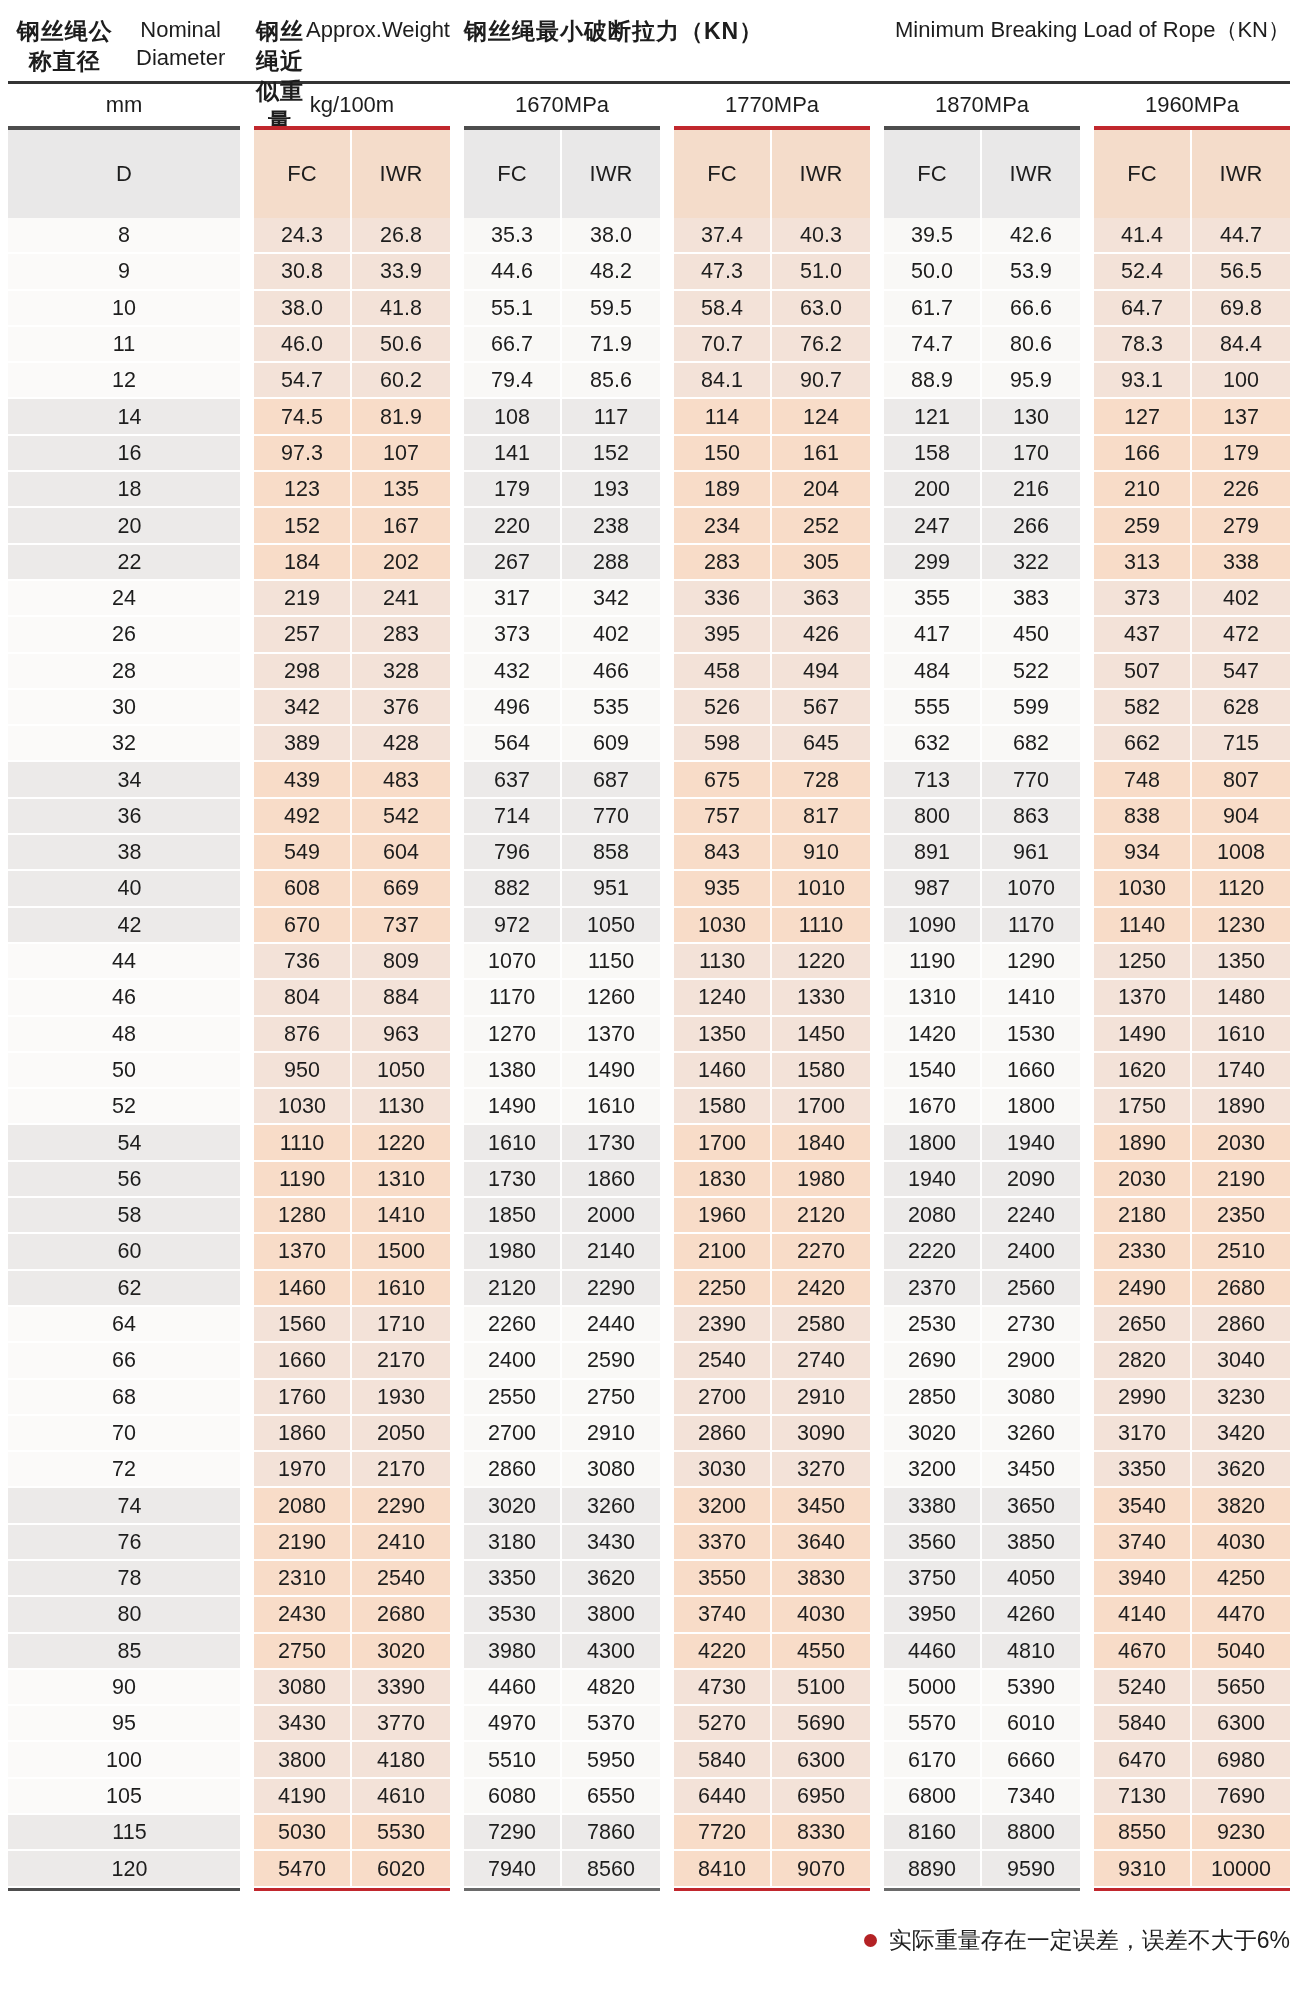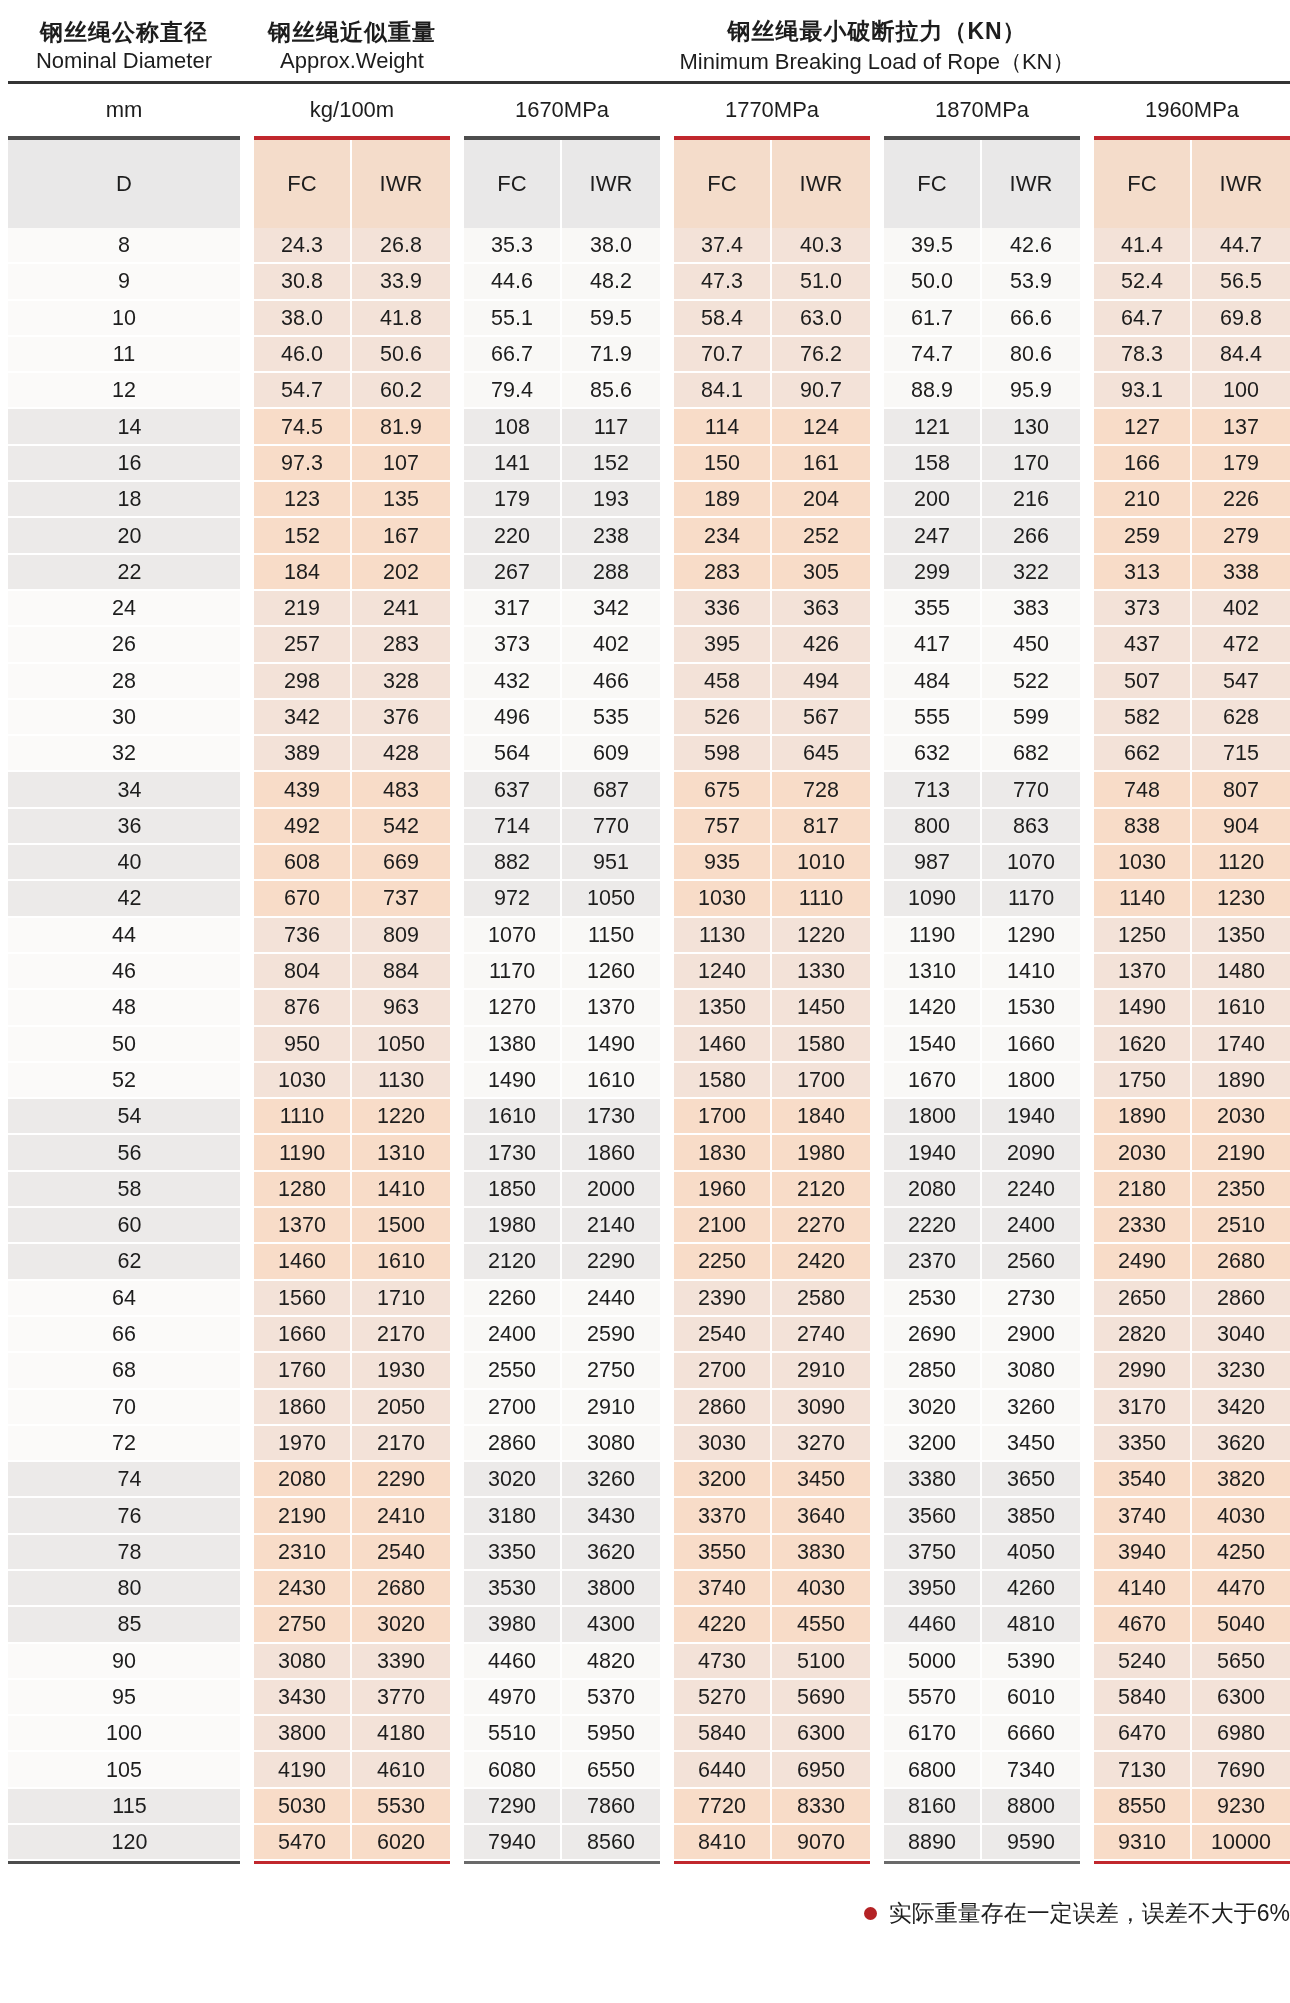--- a/index.html
+++ b/index.html
@@ -12,29 +12,29 @@
   .page{padding:16px 0 0 8px;width:1282px;}
 
   
   .frow{display:flex;align-items:stretch;}
   .col-mm{width:232px;flex:0 0 232px;}
   .gut{width:14px;flex:0 0 14px;}
   .col-grp{width:196px;flex:0 0 196px;}
 
   
   .top-headers{height:60px;}
-  .tt{display:flex;flex-direction:column;justify-content:center;text-align:center;}
+  .tt{display:flex;flex-direction:row;justify-content:center;text-align:center;}
   .tt .zh{font-size:23px;font-weight:600;letter-spacing:1px;line-height:30px;}
   .tt .en{font-size:22px;font-weight:500;line-height:28px;}
   .tt-wide{flex:1;justify-content:space-between;}
 
   .thick-rule{height:3px;background:#343434;margin-top:5px;}
 
   
-  .unit-row{height:52px;align-items:center;}
+  .unit-row{height:42px;align-items:center;}
   .unit{font-size:22px;font-weight:500;text-align:center;}
 
   
   .subhdr{height:92px;}
   .dcell{
     background:#e9e8e8;border-top:4px solid #4d4d4d;box-sizing:border-box;
     display:flex;align-items:center;justify-content:center;
     font-size:22px;font-weight:500;
   }
   .grp-hdr{box-sizing:border-box;display:flex;}
@@ -442,20 +442,38 @@
         <div class="cell half fc c-pink">757</div>
         <div class="cell half c-pink">817</div>
         <div class="gut"></div>
         <div class="cell half fc c-gray">800</div>
         <div class="cell half c-gray">863</div>
         <div class="gut"></div>
         <div class="cell half fc c-pink">838</div>
         <div class="cell half c-pink">904</div>
       </div>
       <div class="frow row band-dark">
+        <div class="cell col-mm c-mm">38</div>
+        <div class="gut"></div>
+        <div class="cell half fc c-pink">549</div>
+        <div class="cell half c-pink">604</div>
+        <div class="gut"></div>
+        <div class="cell half fc c-gray">796</div>
+        <div class="cell half c-gray">858</div>
+        <div class="gut"></div>
+        <div class="cell half fc c-pink">843</div>
+        <div class="cell half c-pink">910</div>
+        <div class="gut"></div>
+        <div class="cell half fc c-gray">891</div>
+        <div class="cell half c-gray">961</div>
+        <div class="gut"></div>
+        <div class="cell half fc c-pink">934</div>
+        <div class="cell half c-pink">1008</div>
+      </div>
+      <div class="frow row band-dark">
         <div class="cell col-mm c-mm">40</div>
         <div class="gut"></div>
         <div class="cell half fc c-pink">608</div>
         <div class="cell half c-pink">669</div>
         <div class="gut"></div>
         <div class="cell half fc c-gray">882</div>
         <div class="cell half c-gray">951</div>
         <div class="gut"></div>
         <div class="cell half fc c-pink">935</div>
         <div class="cell half c-pink">1010</div>

